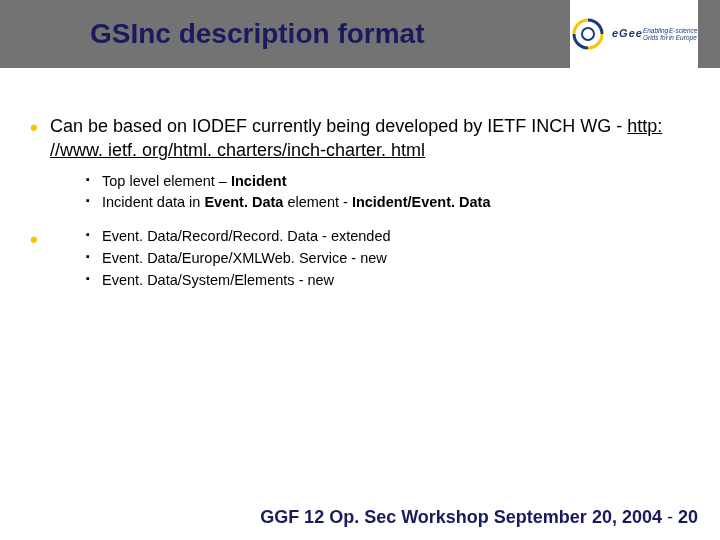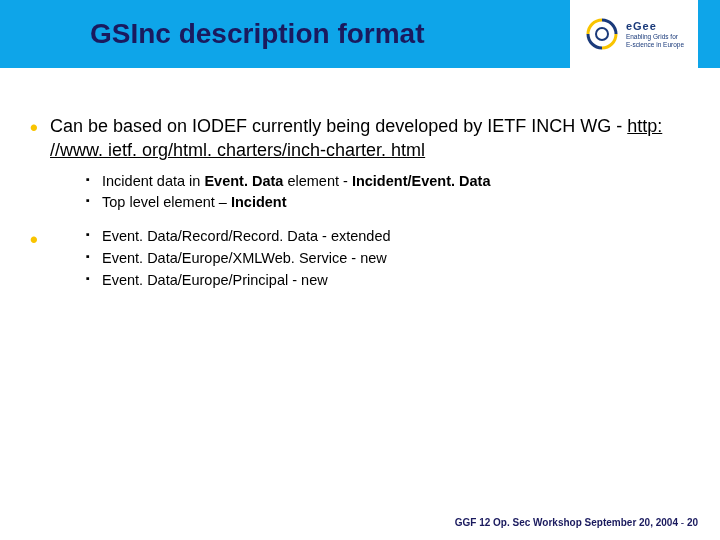--- a/index.html
+++ b/index.html
@@ -7,21 +7,21 @@
     width: 720px;
     height: 540px;
     font-family: Arial, Helvetica, sans-serif;
     background: #ffffff;
     position: relative;
     overflow: hidden;
   }
   .header-bar {
     width: 100%;
     height: 68px;
-    background: #0ea5e9;
+    background: #737373;
     display: flex;
     align-items: center;
     padding-left: 90px;
     position: relative;
   }
   .title {
     font-size: 28px;
     font-weight: bold;
     color: #1a1a5e;
   }
@@ -42,24 +42,24 @@
     gap: 6px;
   }
   .logo-mark {
     width: 36px;
     height: 36px;
     position: relative;
   }
   .logo-mark svg { display: block; }
   .logo-text {
     display: flex;
-    flex-direction: column;
     font-size: 6.5px;
     color: #1a3a7a;
     line-height: 1.1;
+    font-style: italic;
   }
   .logo-text .brand {
     font-size: 11px;
     font-weight: bold;
     letter-spacing: 1px;
     color: #1a3a7a;
     margin-bottom: 1px;
   }
   .content {
     padding: 24px 40px 0 20px;
@@ -103,21 +103,21 @@
     left: 36px;
     top: 0px;
     color: #000;
     font-size: 11px;
   }
   .bold { font-weight: bold; }
   .footer {
     position: absolute;
     bottom: 12px;
     right: 22px;
-    font-size: 10px;
+    font-size: 18px;
     font-weight: bold;
     color: #1a1a5e;
   }
   .footer .dash { font-weight: normal; }
 </style>
 </head>
 <body>
 
 <div class="header-bar">
   <div class="title">GSInc description format</div>
@@ -141,38 +141,38 @@
   </div>
 </div>
 
 <div class="content">
   <ul class="bullet-list">
 
     <li class="bullet-item">
       <span>Can be based on IODEF currently being developed by IETF INCH WG - </span><span class="link">http: //www. ietf. org/html. charters/inch-charter. html</span>
       <ul class="sub-list">
         <li class="sub-item">
-          <span>Incident data in </span><span class="bold">Event. Data</span><span> element - </span><span class="bold">Incident/Event. Data</span>
+          <span>Top level element – </span><span class="bold">Incident</span>
         </li>
         <li class="sub-item">
-          <span>Top level element – </span><span class="bold">Incident</span>
+          <span>Incident data in </span><span class="bold">Event. Data</span><span> element - </span><span class="bold">Incident/Event. Data</span>
         </li>
       </ul>
     </li>
 
     <li class="bullet-item">
       <ul class="sub-list">
         <li class="sub-item">
           <span>Event. Data/Record/Record. Data - extended</span>
         </li>
         <li class="sub-item">
           <span>Event. Data/Europe/XMLWeb. Service - new</span>
         </li>
         <li class="sub-item">
-          <span>Event. Data/Europe/Principal - new</span>
+          <span>Event. Data/System/Elements - new</span>
         </li>
       </ul>
     </li>
 
   </ul>
 </div>
 
 <div class="footer">
   <span>GGF 12 Op. Sec Workshop September 20, 2004</span>
   <span class="dash">  - </span>

